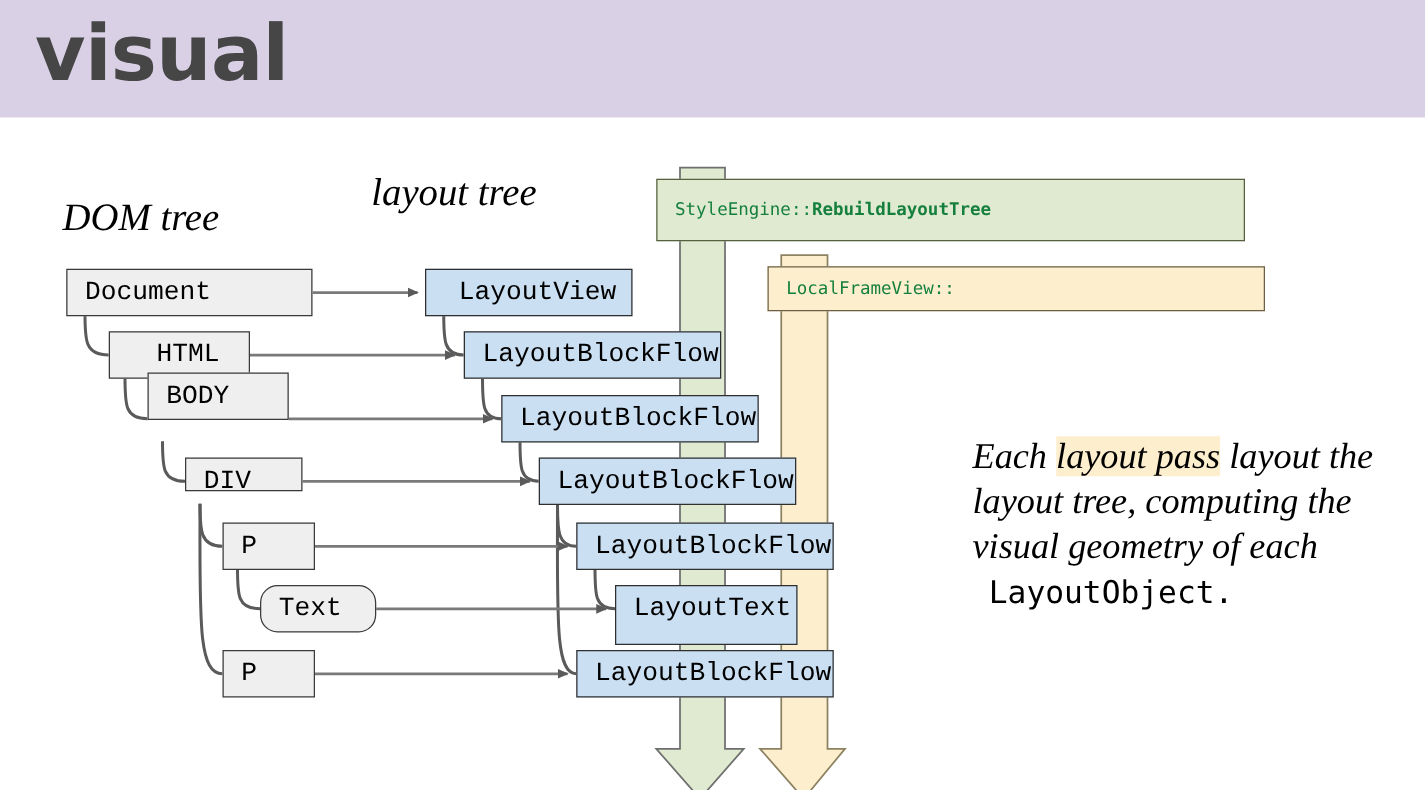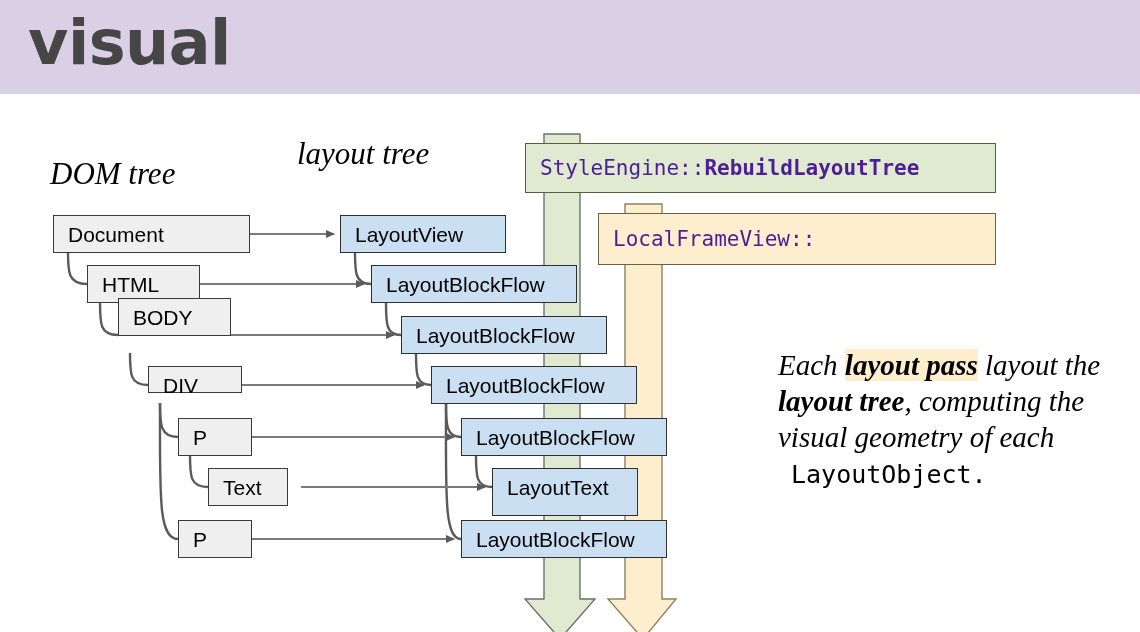--- a/index.html
+++ b/index.html
@@ -55,21 +55,21 @@
   
   .node {
     position: absolute;
     box-sizing: border-box;
     border: 1.6px solid #333333;
     font-size: 21px;
     color: #000000;
     line-height: 37px;
     padding-left: 14px;
     white-space: nowrap;
-    font-family: Liberation Sans, sans-serif;
+    font-family: Liberation Mono, monospace;
   }
   .node.dom   { background: #efefef; border-color: #3a3a3a; }
   .node.lay   { background: #cadff2; border-color: #2f2f2f; }
 
   
   #connectors, #bands {
     position: absolute;
     left: 0; top: 0;
     width: 1140px;
     height: 538px;
@@ -78,22 +78,22 @@
   #connectors { z-index: 2; }
   .node { z-index: 3; }
   .callout { z-index: 4; }
 
   
   .callout {
     position: absolute;
     box-sizing: border-box;
     border: 1.6px solid #555555;
     font-family: "DejaVu Sans Mono", monospace;
-    font-size: 21px;
-    color: #4c1d95;
+    font-size: 14px;
+    color: #15803d;
     white-space: nowrap;
     display: flex;
     align-items: center;
     padding-left: 14px;
   }
   .callout.green  { background: #dfead0; border-color: #55603f; }
   .callout.yellow { background: #fdeece; border-color: #6b6045; }
   .callout b { font-weight: bold; }
 
   
@@ -101,21 +101,21 @@
     position: absolute;
     left: 778px;
     top: 253px;
     width: 330px;
     font-family: "Liberation Serif", serif;
     font-style: italic;
     font-size: 29px;
     line-height: 36px;
     color: #000000;
   }
-  #prose b { font-weight: bold; margin-top: 10px; }
+  #prose b { font-weight: normal; margin-top: 10px; }
   .hl { background: #fdeece; }
   .mono {
     font-family: "DejaVu Sans Mono", monospace;
     font-style: normal;
     font-size: 25px;
     margin-left: 13px;
   }
 </style>
 </head>
 <body>
@@ -165,41 +165,41 @@
       <path d="M252,343 L454,343"></path>
       <path d="M301,393 L485,393"></path>
       <path d="M252,445 L454,445"></path>
     </g>
   </svg>
 
   <div class="tree-heading" style="left:50px; top:42px;margin-top:20px;">DOM tree</div>
   <div class="tree-heading" style="left:297px; top:42px;">layout tree</div>
 
   <div class="node dom" style="left:53px;  top:121px; width:197px; height:38px;">Document</div>
-  <div class="node dom" style="left:87px;  top:171px; width:113px; height:38px;">HTML</div>
+  <div class="node dom" style="left:87px;  top:171px; width:113px; height:38px;text-align:center;">HTML</div>
   <div class="node dom" style="left:118px; top:204px; width:113px; height:38px;">BODY</div>
   <div class="node dom" style="left:148px; top:272px; width:94px;  height:27px;">DIV</div>
   <div class="node dom" style="left:178px; top:324px; width:74px;  height:38px;">P</div>
-  <div class="node dom" style="left:208px; top:374px; width:80px;  height:38px;">Text</div>
+  <div class="node dom" style="left:208px; top:374px; width:93px;  height:38px;border-radius:14px;">Text</div>
   <div class="node dom" style="left:178px; top:426px; width:74px;  height:38px;">P</div>
 
-  <div class="node lay" style="left:340px; top:121px; width:166px; height:38px;">LayoutView</div>
+  <div class="node lay" style="left:340px; top:121px; width:166px; height:38px;text-align:center;">LayoutView</div>
   <div class="node lay" style="left:371px; top:171px; width:206px; height:38px;">LayoutBlockFlow</div>
   <div class="node lay" style="left:401px; top:222px; width:206px; height:38px;">LayoutBlockFlow</div>
   <div class="node lay" style="left:431px; top:272px; width:206px; height:38px;">LayoutBlockFlow</div>
   <div class="node lay" style="left:461px; top:324px; width:206px; height:38px;">LayoutBlockFlow</div>
   <div class="node lay" style="left:492px; top:374px; width:146px; height:48px;">LayoutText</div>
   <div class="node lay" style="left:461px; top:426px; width:206px; height:38px;">LayoutBlockFlow</div>
 
   <div class="callout green" style="left:525px; top:49px; width:471px; height:50px;">
     <span>StyleEngine::</span>
       <b>RebuildLayoutTree</b>
   </div>
 
-  <div class="callout yellow" style="left:598px; top:119px; width:398px; height:52px;">
+  <div class="callout yellow" style="left:614px; top:119px; width:398px; height:36px;">
     <span>LocalFrameView::</span>
   </div>
 
   <div id="prose">
     <span>Each </span><b class="hl">layout pass</b><span> layout the </span><b>layout tree</b><span>, computing the visual geometry of each </span><span class="mono">LayoutObject.</span>
   </div>
 
 </div>
 
 </body></html>

